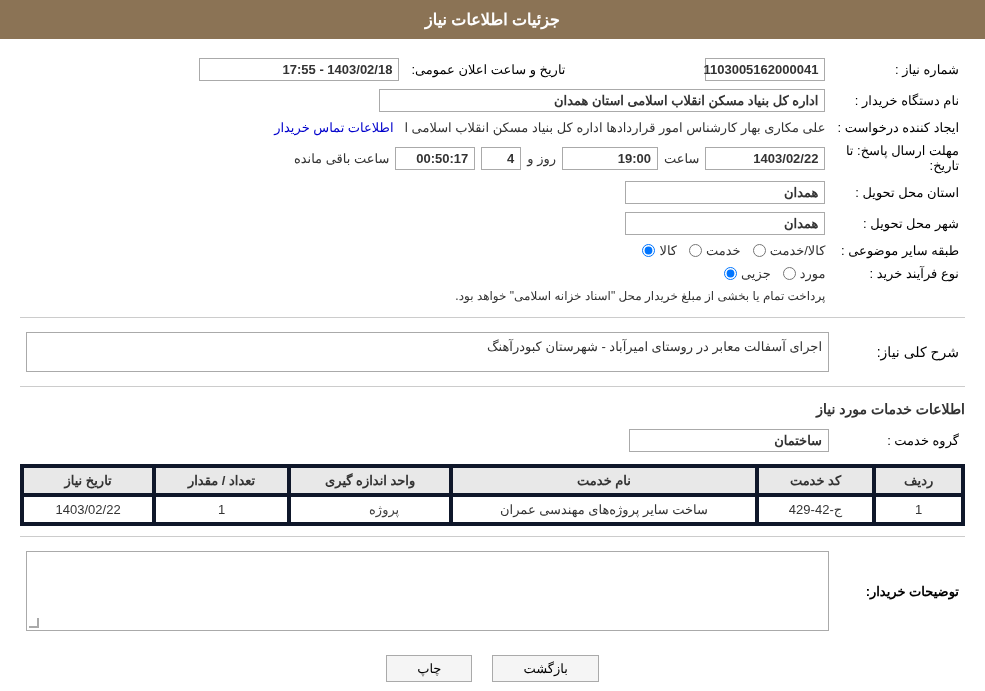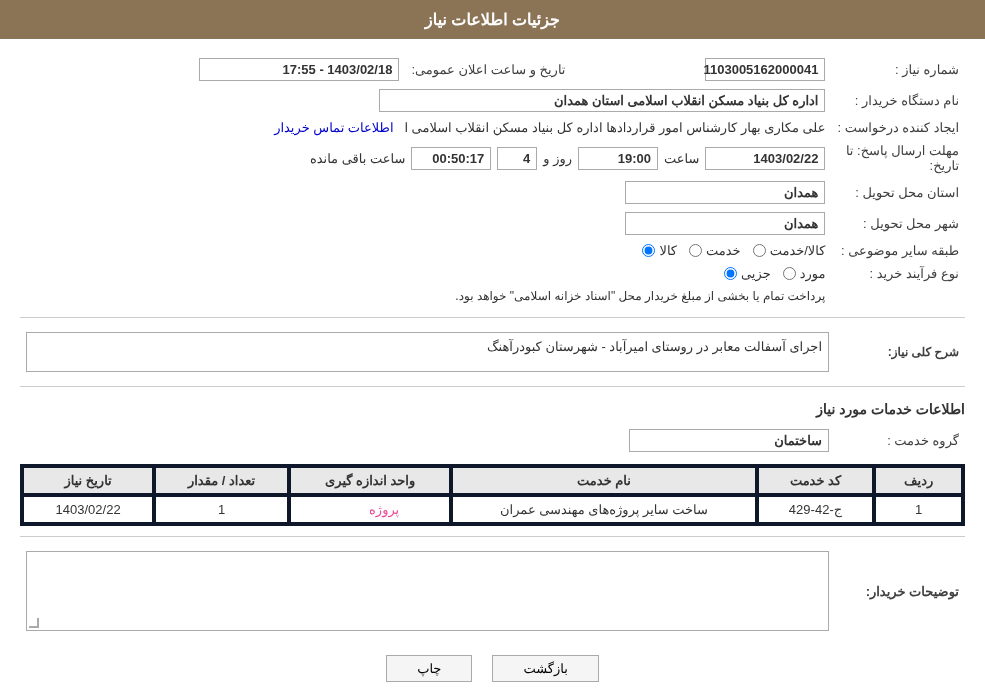--- a/index.html
+++ b/index.html
@@ -36,21 +36,21 @@
     .info-table {
       width: 100%;
       border-collapse: collapse;
     }
     .info-table td {
       padding: 4px 6px;
       vertical-align: middle;
     }
     .label-cell {
       text-align: right;
-      color: #404040;
+      color: #000000;
       white-space: nowrap;
       font-weight: normal;
       width: 130px;
       padding-left: 10px;
     }
     .value-cell {
       text-align: right;
     }
     .input-box {
       border: 1px solid #aaa;
@@ -60,21 +60,21 @@
       display: inline-block;
       font-weight: bold;
     }
     .input-medium {
       width: 200px;
     }
     .input-narrow {
       width: 120px;
     }
     .input-small {
-      width: 80px;
+      width: 96px;
     }
     .link-blue {
       color: #0000cc;
       text-decoration: none;
     }
     .radio-group {
       display: flex;
       gap: 12px;
       align-items: center;
       direction: rtl;
@@ -293,21 +293,21 @@
           <td class="value-cell" colspan="4" style="font-size:12px; color:#333;">پرداخت تمام یا بخشی از مبلغ خریدار محل "اسناد خزانه اسلامی" خواهد بود.</td>
         </tr>
       </tbody>
     </table>
 
     <hr class="divider">
 
     <table class="info-table">
       <tbody>
         <tr>
-          <td class="label-cell" style="font-weight:bold; font-size:12px;">شرح کلی نیاز:</td>
+          <td class="label-cell" style="font-weight:normal; font-size:14px;">شرح کلی نیاز:</td>
           <td class="value-cell">
             <div class="description-box">
               <span>اجرای آسفالت معابر در روستای امیرآباد - شهرستان کبودرآهنگ</span>
             </div>
           </td>
         </tr>
       </tbody>
     </table>
 
     <hr class="divider">
@@ -336,21 +336,21 @@
           <th>واحد اندازه گیری</th>
           <th>تعداد / مقدار</th>
           <th>تاریخ نیاز</th>
         </tr>
       </thead>
       <tbody id="services-tbody">
       <tr>
     <td>1</td>
     <td>ج-42-429</td>
     <td>ساخت سایر پروژه‌های مهندسی عمران</td>
-    <td><span style="color:#ec4899;margin-left:28px;">پروژه</span></td>
+    <td><span style="color:#404040;margin-left:28px;">پروژه</span></td>
     <td>1</td>
     <td>1403/02/22</td>
   </tr>
         </tbody>
     </table>
 
     <hr class="divider">
 
     <table class="info-table">
       <tbody>

